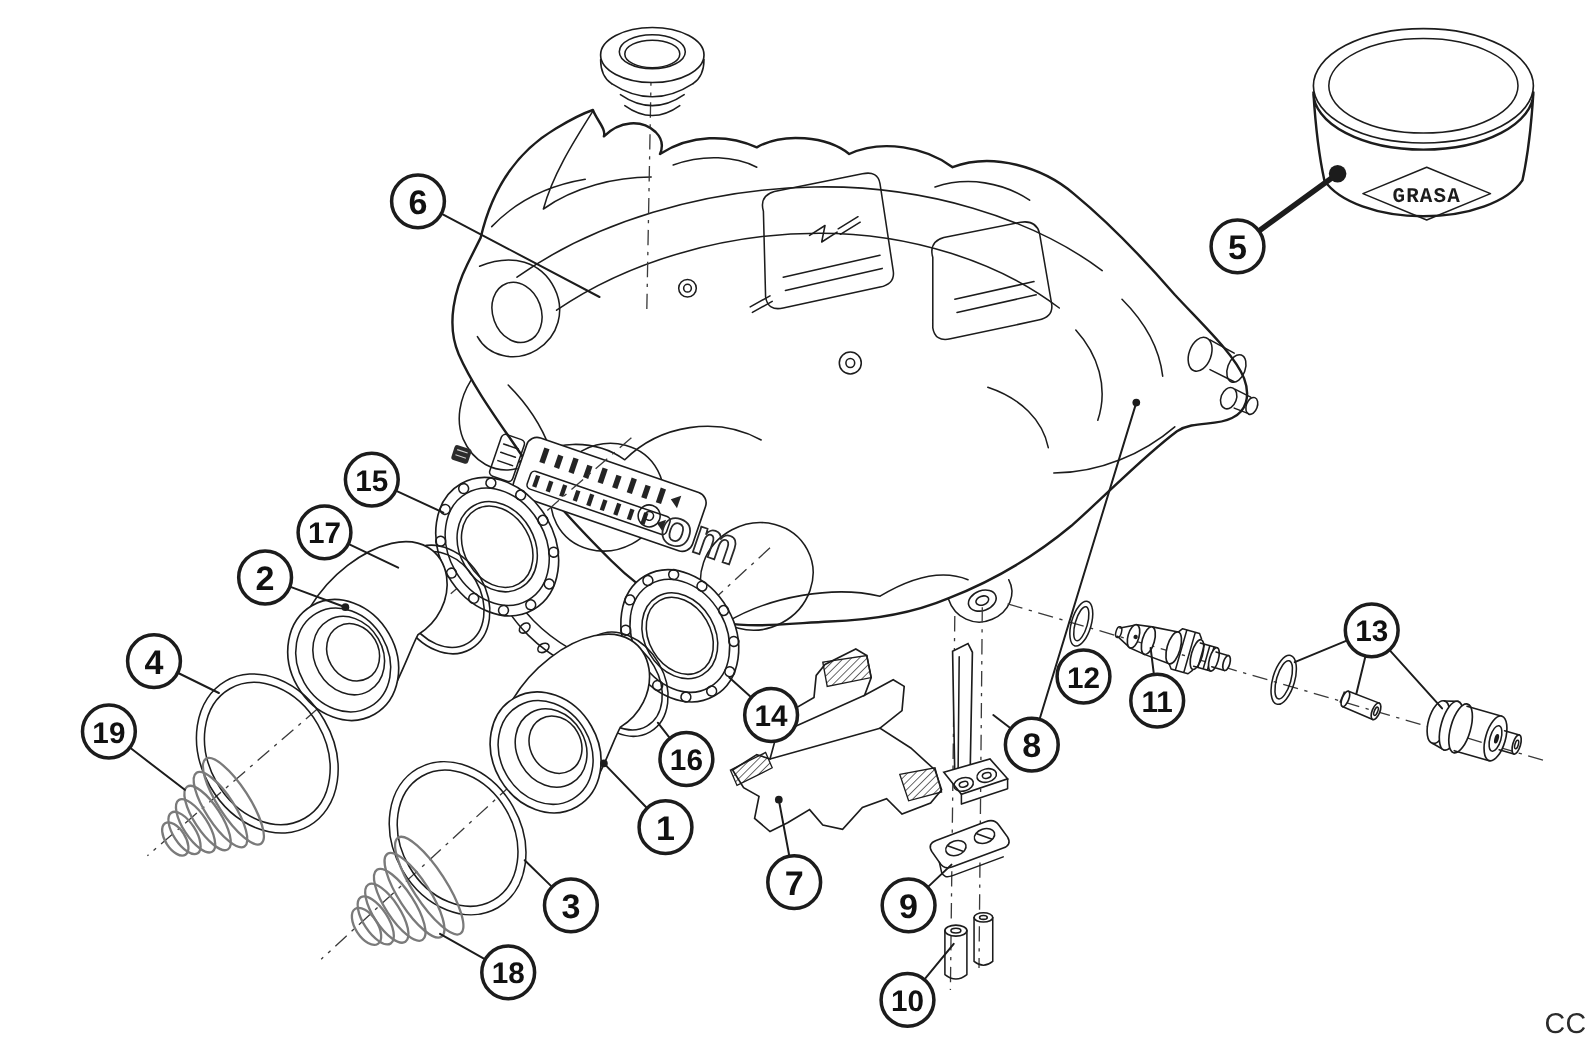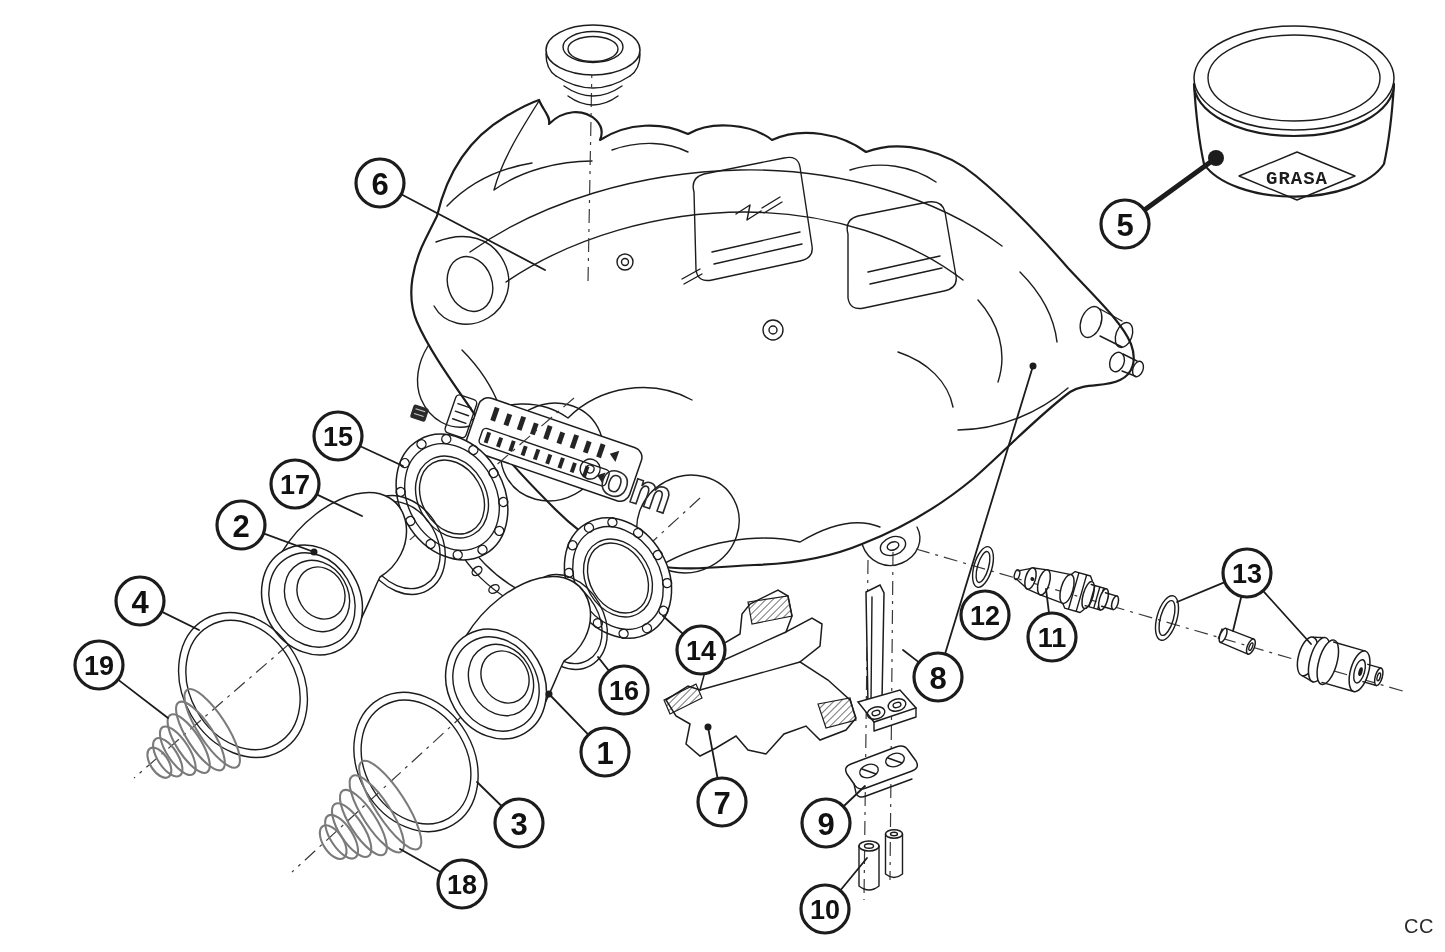--- a/index.html
+++ b/index.html
@@ -1,19 +1,19 @@
 <!DOCTYPE html>
 <html><head>
 <meta charset="utf-8">
 <style>
   html,body{margin:0;padding:0;background:#ffffff;}
   .stage{position:relative;width:1445px;height:952px;background:#ffffff;overflow:hidden;
          font-family:"Liberation Sans",sans-serif;}
   .stage svg{position:absolute;left:0;top:0;}
-  .corner-note{position:absolute;left:1404px;top:915px;font-size:20px;color:#2b2b2b;
+  .corner-note{position:absolute;left:1404px;top:915px;font-size:26px;color:#2b2b2b;
                letter-spacing:.5px;font-family:"Liberation Sans",sans-serif;}
   .ink{stroke:#1c1c1c;fill:none;stroke-width:1.4;stroke-linecap:round;stroke-linejoin:round;}
   .ink2{stroke:#1c1c1c;fill:#ffffff;stroke-width:2.2;stroke-linejoin:round;}
   .inkw{stroke:#1c1c1c;fill:#ffffff;stroke-width:1.5;}
   .soft{stroke:#7a7a7a;fill:none;stroke-width:2.1;stroke-linecap:round;}
   .axis{stroke:#3a3a3a;fill:none;stroke-width:1.2;stroke-dasharray:14 6 3 6;}
   .tick{fill:#242424;stroke:none;}
   .callout-num{font-family:"Liberation Sans",sans-serif;font-weight:bold;fill:#111;}
 </style>
 </head>

